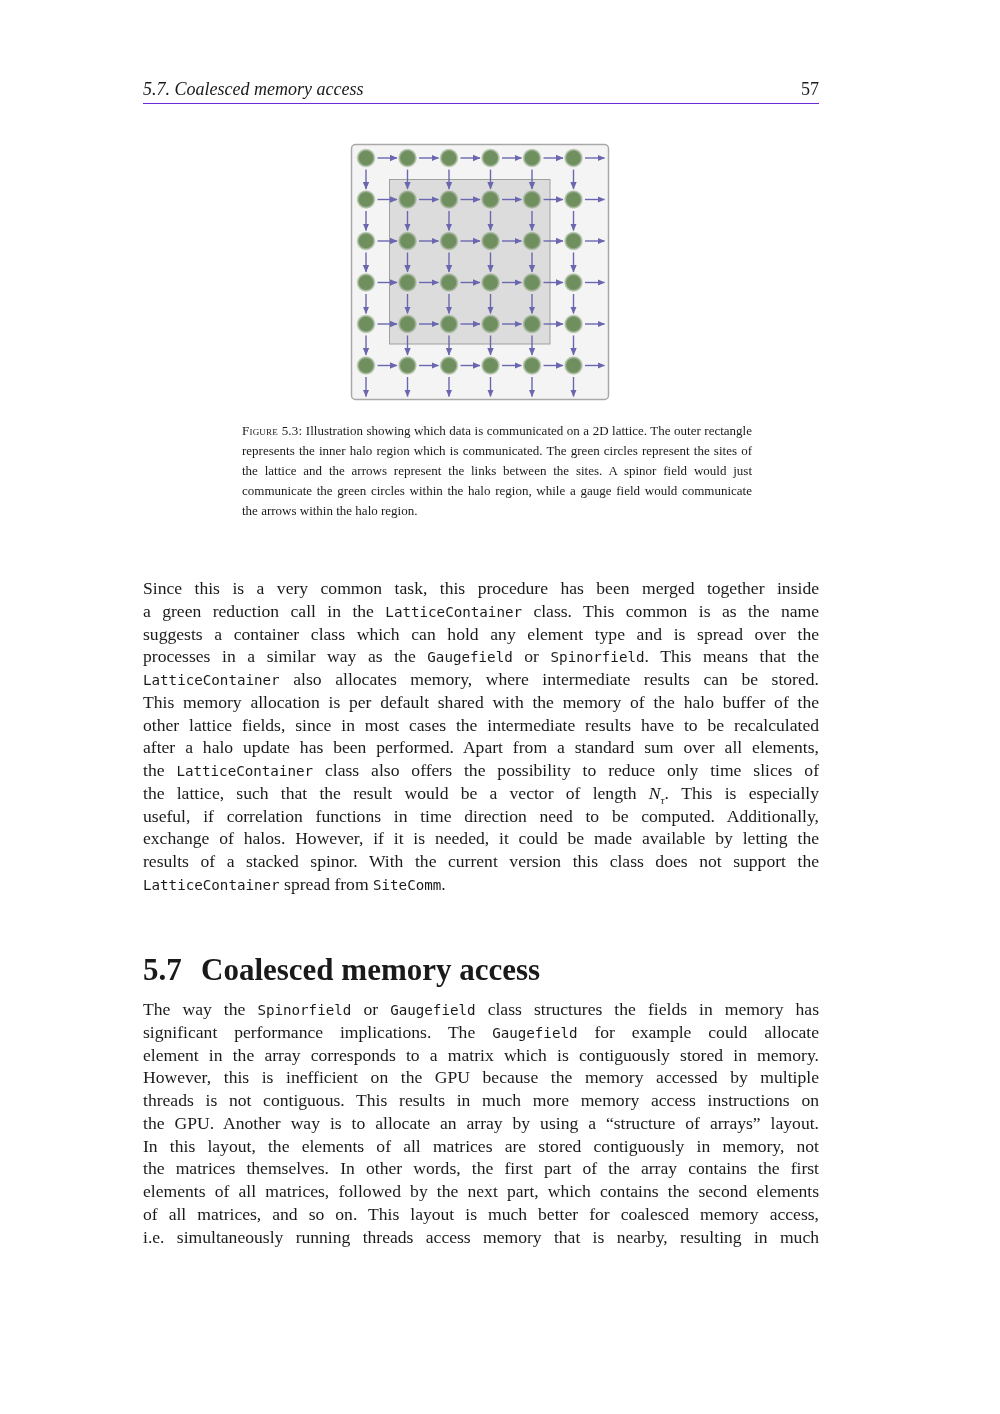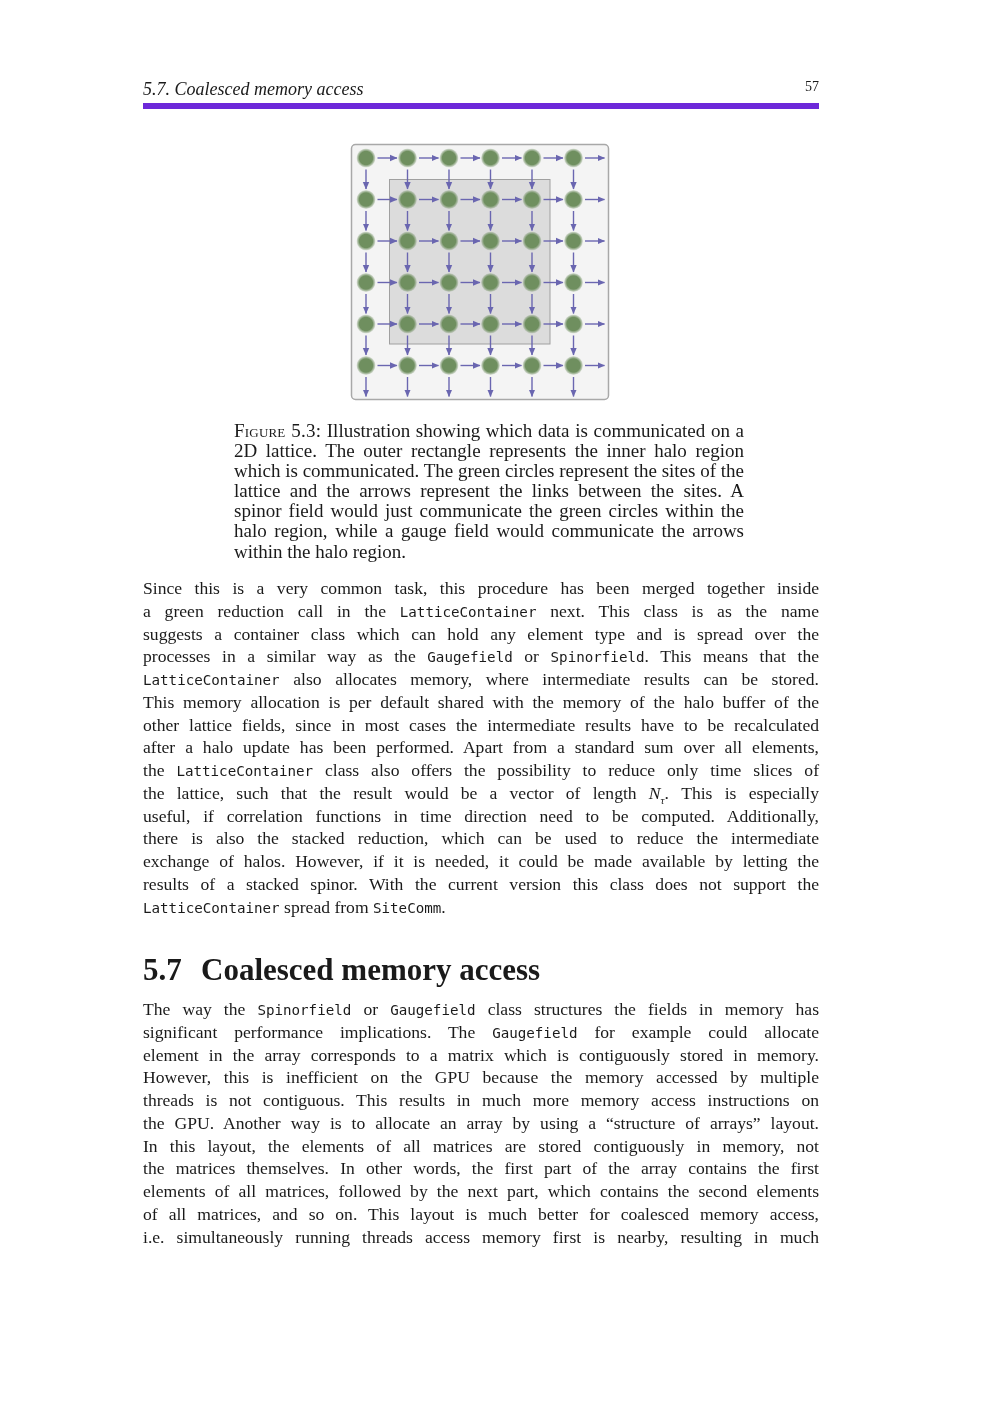--- a/index.html
+++ b/index.html
@@ -1,29 +1,29 @@
 <!DOCTYPE html>
 <html><head>
 <meta charset="utf-8">
 <style>
   html, body { margin: 0; padding: 0; background: #ffffff; }
   body { width: 1000px; height: 1414px; position: relative; overflow: hidden;
          font-family: "Liberation Serif", "DejaVu Serif", serif; color: #1a1a1a; }
   .page { position: absolute; left: 0; top: 0; width: 1000px; height: 1414px; }
 
   .running-header { position: absolute; left: 143px; top: 77px; width: 676px; height: 26px;
-                    border-bottom: 6px solid #6d28d9; }
+                    border-bottom: 1px solid #6d28d9; }
   .running-title { position: absolute; left: 0; top: 2px; font-style: italic; font-size: 18px; }
-  .page-number { position: absolute; right: 0; top: 2px; font-size: 14px; }
+  .page-number { position: absolute; right: 0; top: 2px; font-size: 18px; }
 
   .figure { position: absolute; left: 350px; top: 143px; width: 260px; height: 258px; }
   .figure svg { display: block; }
 
-  .caption { position: absolute; left: 234px; top: 421px; width: 510px;
-             font-size: 19px; line-height: 20.1px; text-align: justify; }
+  .caption { position: absolute; left: 242px; top: 421px; width: 510px;
+             font-size: 13px; line-height: 20.1px; text-align: justify; }
   .caption .fig-label { font-variant: small-caps; letter-spacing: 0.2px; }
 
   .body-para { position: absolute; left: 143px; width: 676px; font-size: 17.6px;
                line-height: 22.75px; text-align: justify; }
   .para-1 { top: 577px; }
   .para-2 { top: 998px; }
   .para-2 .line, .para-1 .line { display: block; text-align: justify; text-align-last: justify; height: 22.75px; white-space: nowrap; }
   .para-1 .line.last, .para-2 .line.last { text-align-last: left; }
   code, .code { font-family: "DejaVu Sans Mono", "Liberation Mono", monospace; font-size: 14.2px; margin-top: 20px; }
   .math { font-style: italic; }
@@ -169,47 +169,46 @@
         </g>
     </svg>
   </div>
 
   <div class="caption">
     <span class="fig-label">Figure 5.3:</span><span> Illustration showing which data is communicated on a 2D lattice. The outer rectangle represents the inner halo region which is communicated. The green circles represent the sites of the lattice and the arrows represent the links between the sites. A spinor field would just communicate the green circles within the halo region, while a gauge field would communicate the arrows within the halo region.</span>
   </div>
 
   <div class="body-para para-1" id="para-1">
       <span class="line"><span>Since this is a very common task, this procedure has been merged together inside</span></span>
-      <span class="line"><span>a green reduction call in the </span><code>LatticeContainer</code><span> next.  This class is as the name</span></span>
+      <span class="line"><span>a green reduction call in the </span><code>LatticeContainer</code><span> class.  This common is as the name</span></span>
       <span class="line"><span>suggests a container class which can hold any element type and is spread over the</span></span>
       <span class="line"><span>processes in a similar way as the </span><code>Gaugefield</code><span> or </span><code>Spinorfield</code><span>. This means that the</span></span>
       <span class="line"><code>LatticeContainer</code><span> also allocates memory, where intermediate results can be stored.</span></span>
       <span class="line"><span>This memory allocation is per default shared with the memory of the halo buffer of the</span></span>
       <span class="line"><span>other lattice fields, since in most cases the intermediate results have to be recalculated</span></span>
       <span class="line"><span>after a halo update has been performed. Apart from a standard sum over all elements,</span></span>
       <span class="line"><span>the </span><code>LatticeContainer</code><span> class also offers the possibility to reduce only time slices of</span></span>
       <span class="line"><span>the lattice, such that the result would be a vector of length </span><span class="math">N<sub>τ</sub></span><span>.  This is especially</span></span>
       <span class="line"><span>useful, if correlation functions in time direction need to be computed. Additionally,</span></span>
-      <span class="line"><span>there is also the stacked reduction, which can be used to reduce the intermediate</span></span>
       <span class="line"><span>exchange of halos. However, if it is needed, it could be made available by letting the</span></span>
       <span class="line"><span>results of a stacked spinor. With the current version this class does not support the</span></span>
       <span class="line last"><code>LatticeContainer</code><span> spread from </span><code>SiteComm</code><span>.</span></span>
     </div>
 
   <div class="section-heading">
     <span class="sec-num">5.7</span><span>Coalesced memory access</span>
   </div>
 
   <div class="body-para para-2" id="para-2">
       <span class="line"><span>The way the </span><code>Spinorfield</code><span> or </span><code>Gaugefield</code><span> class structures the fields in memory has</span></span>
       <span class="line"><span>significant performance implications.  The </span><code>Gaugefield</code><span> for example could allocate</span></span>
       <span class="line"><span>element in the array corresponds to a matrix which is contiguously stored in memory.</span></span>
       <span class="line"><span>However, this is inefficient on the GPU because the memory accessed by multiple</span></span>
       <span class="line"><span>threads is not contiguous. This results in much more memory access instructions on</span></span>
       <span class="line"><span>the GPU. Another way is to allocate an array by using a “structure of arrays” layout.</span></span>
       <span class="line"><span>In this layout, the elements of all matrices are stored contiguously in memory, not</span></span>
       <span class="line"><span>the matrices themselves. In other words, the first part of the array contains the first</span></span>
       <span class="line"><span>elements of all matrices, followed by the next part, which contains the second elements</span></span>
       <span class="line"><span>of all matrices, and so on. This layout is much better for coalesced memory access,</span></span>
-      <span class="line"><span>i.e. simultaneously running threads access memory first is nearby, resulting in much</span></span>
+      <span class="line"><span>i.e. simultaneously running threads access memory that is nearby, resulting in much</span></span>
     </div>
 
 </div>
 
 </body></html>

